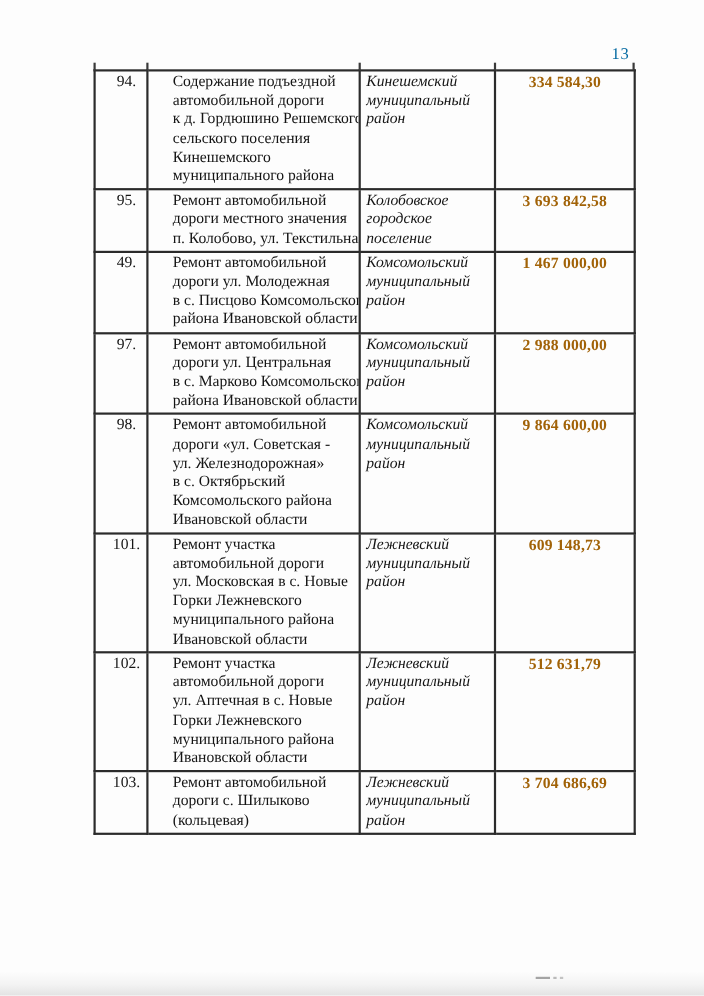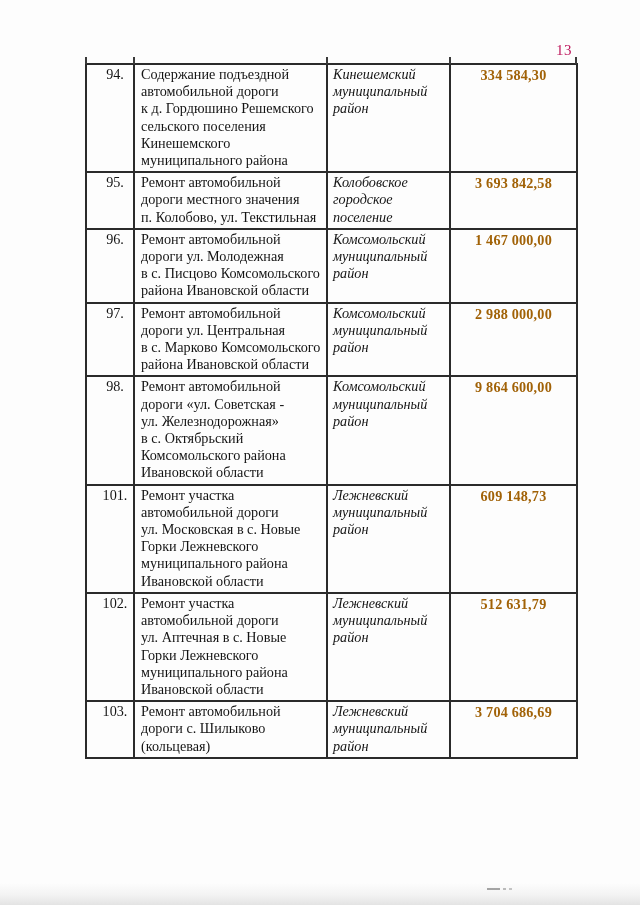--- a/index.html
+++ b/index.html
@@ -15,21 +15,21 @@
     font-family: "Liberation Serif", "DejaVu Serif", serif;
     color: #141414;
   }
   .page-number {
     position: absolute;
     left: 556px;
     top: 42px;
     width: 30px;
     font-size: 15px;
     letter-spacing: 0.5px;
-    color: #be185d;
+    color: #0369a1;
   }
   .table-wrap {
     position: absolute;
     left: 85px;
     top: 63px;
     width: 493px;
   }
   
   .stub {
     position: absolute;
@@ -53,21 +53,21 @@
     vertical-align: top;
     font-size: 14.2px;
     line-height: 17.2px;
     overflow: hidden;
   }
   td.c-num {
     text-align: center;
     padding: 1px 2px 0 12px;
   }
   td.c-desc {
-    padding: 1px 3px 2px 6px;
+    padding: 1px 3px 2px 22px;
     white-space: pre;
   }
   td.c-muni {
     padding: 1px 2px 2px 5px;
     white-space: pre;
     font-style: italic;
   }
   td.c-amt {
     text-align: center;
     padding: 2px 2px 0 2px;
@@ -144,21 +144,21 @@
           <td class="c-num">95.</td>
           <td class="c-desc">Ремонт автомобильной
 дороги местного значения
 п. Колобово, ул. Текстильная</td>
           <td class="c-muni">Колобовское
 городское
 поселение</td>
           <td class="c-amt">3 693 842,58</td>
         </tr>
         <tr style="height:70px">
-          <td class="c-num">96.</td>
+          <td class="c-num">49.</td>
           <td class="c-desc">Ремонт автомобильной
 дороги ул. Молодежная
 в с. Писцово Комсомольского
 района Ивановской области</td>
           <td class="c-muni">Комсомольский
 муниципальный
 район</td>
           <td class="c-amt">1 467 000,00</td>
         </tr>
         <tr style="height:64px">

